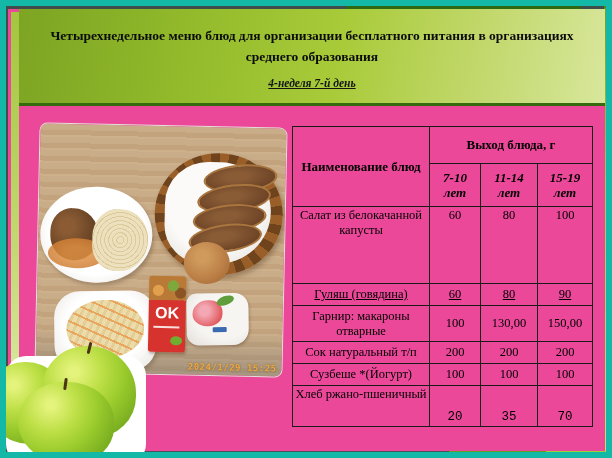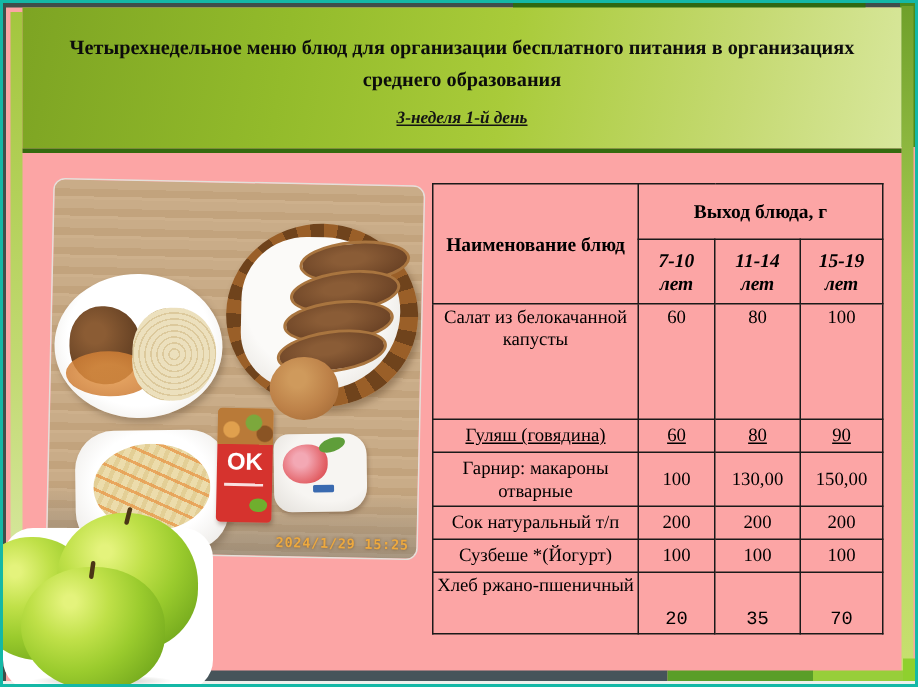--- a/index.html
+++ b/index.html
@@ -1,18 +1,18 @@
 <!DOCTYPE html>
 <html><head>
 <meta charset="utf-8">
 <style>
   html,body{margin:0;padding:0;}
   #canvas{
     position:relative; width:612px; height:458px; overflow:hidden;
-    background:#fca5a5; border:2px solid #14b8a6; box-sizing:border-box;
+    background:#ec4899; border:6px solid #14b8a6; box-sizing:border-box;
     font-family:"Liberation Serif", serif;
   }
   
   .top-dark-line{position:absolute;left:0;top:0;width:612px;height:3px;background:#3f4e4a;}
   .top-darkgreen-seg{position:absolute;left:340px;top:0;width:235px;height:6px;background:#2f6812;}
   .left-dark-line{position:absolute;left:0;top:0;width:2px;height:458px;background:#3f4e4a;}
   .left-green-stripe{position:absolute;left:5px;top:6px;width:8px;height:404px;
     background:linear-gradient(180deg,#a3c63e 0%,#c3da74 60%,#dcebaa 100%);}
   .right-corner-dark{position:absolute;left:598px;top:0;width:14px;height:96px;background:#4a8a1e;}
   .right-green-stripe{position:absolute;left:599px;top:2px;width:8px;height:448px;
@@ -164,21 +164,21 @@
   <div class="right-green-stripe"></div>
   <div class="left-green-stripe"></div>
   <div class="bottom-bar-gray"></div>
   <div class="bottom-bar-green"></div>
   <div class="bottom-bar-lightgreen"></div>
   <div class="bottom-corner-green"></div>
   <div class="bottom-light-strip"></div>
 
   <div class="header-band">
     <div class="slide-title">Четырехнедельное меню блюд для организации бесплатного питания в организациях среднего образования</div>
-    <div class="slide-subtitle">3-неделя 1-й день</div>
+    <div class="slide-subtitle">4-неделя 7-й день</div>
   </div>
 
   <div class="photo">
     <div class="plate">
       <div class="goulash"></div>
       <div class="goulash-sauce"></div>
       <div class="pasta"></div>
     </div>
     <div class="basket">
       <div class="basket-paper">

